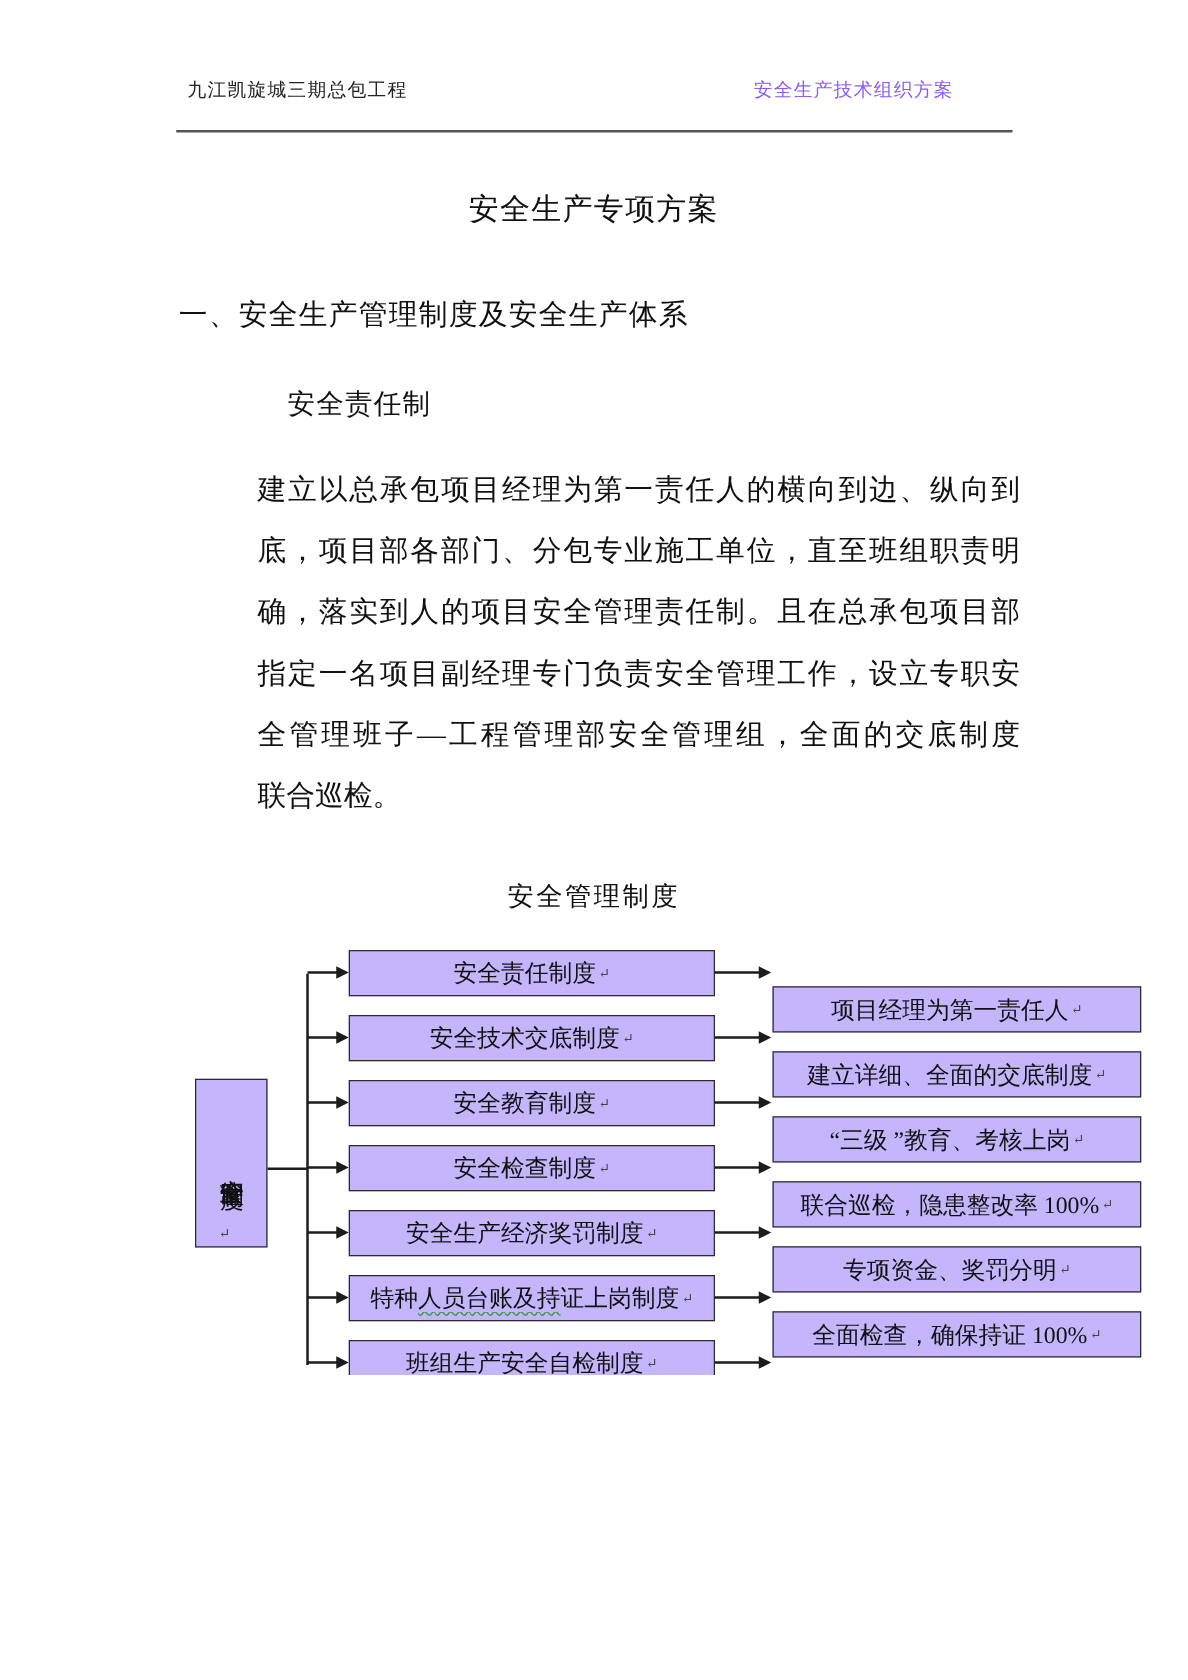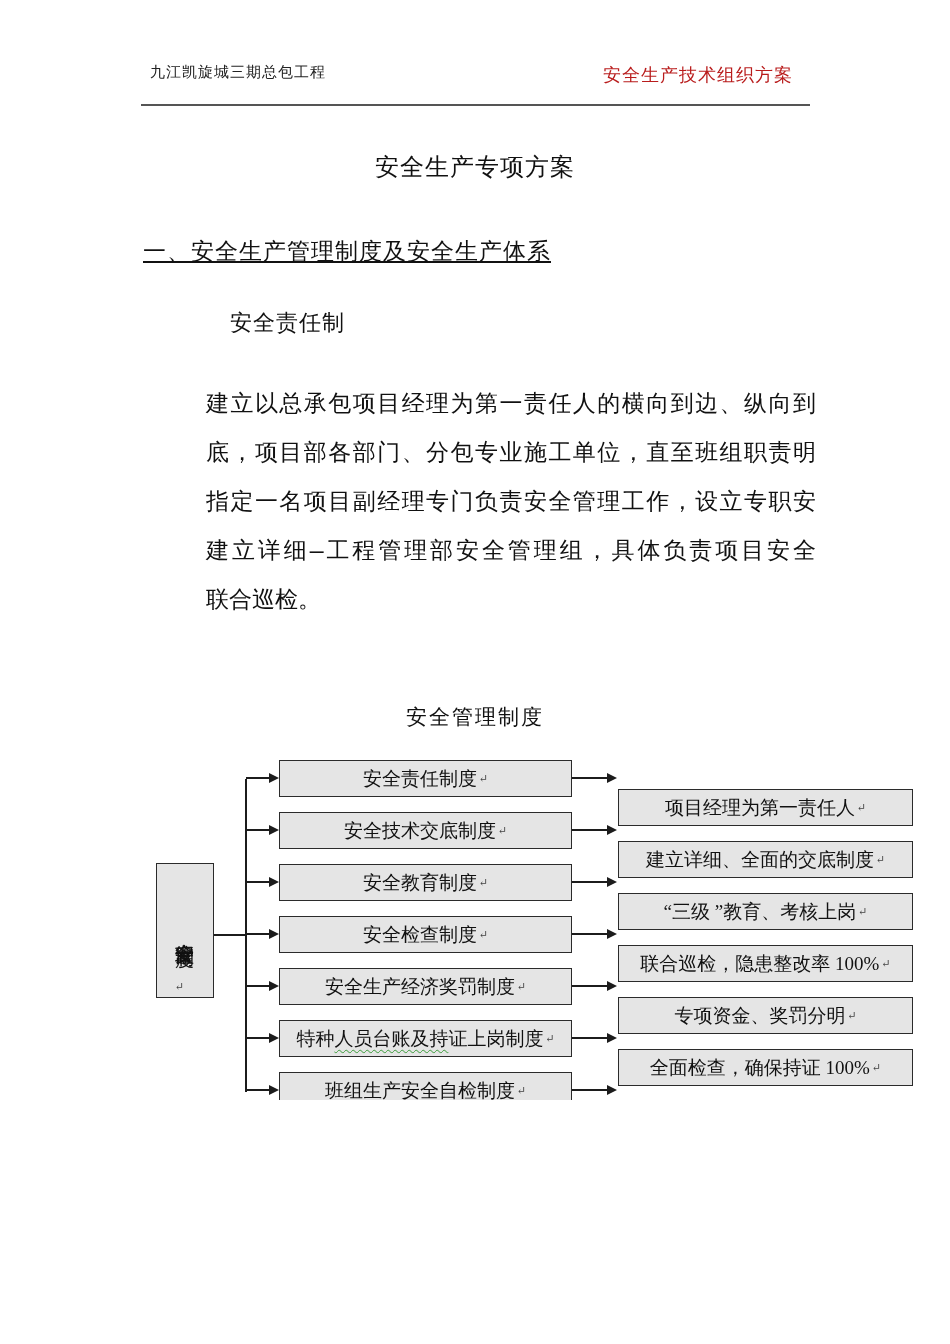--- a/index.html
+++ b/index.html
@@ -9,46 +9,46 @@
     height: 1100px;
     background: #ffffff;
     font-family: "Liberation Serif", "DejaVu Serif", serif;
     color: #111;
     overflow: hidden;
   }
   .abs { position: absolute; }
 
   
   .hdr-left  { left: 150px; top: 63px; font-size: 15px; letter-spacing: 1px; color: #222; }
-  .hdr-right { left: 603px; top: 63px; font-size: 18px; letter-spacing: 1px; color: #b91c1c; }
+  .hdr-right { left: 603px; top: 63px; font-size: 15px; letter-spacing: 1px; color: #8b5cf6; }
   .hdr-rule  { left: 141px; top: 104px; width: 669px; height: 2px; background: #555; }
 
   
   .doc-title { left: 0; top: 151px; width: 950px; text-align: center; font-size: 24px; letter-spacing: 1px; }
-  .sec-head  { left: 143px; top: 236px; font-size: 23px; letter-spacing: 1px; text-decoration: underline; }
+  .sec-head  { left: 143px; top: 236px; font-size: 23px; letter-spacing: 1px; }
   .sub-head  { left: 214px; top: 308px; font-size: 22px; letter-spacing: 1px; margin-left: 16px; }
 
   
-  .para { left: 206px; top: 381px; width: 610px; font-family: Liberation Mono, monospace; }
+  .para { left: 206px; top: 367px; width: 610px; }
   .para-line {
     height: 49px; line-height: 49px; font-size: 23px;
     text-align: justify; text-align-last: justify;
     white-space: normal;
   }
   .para-line.last { text-align-last: left; }
 
   
   .diag-title { left: 0; top: 703px; width: 950px; text-align: center; font-size: 21px; letter-spacing: 2px; }
 
   
   .fc-box {
     position: absolute;
     box-sizing: border-box;
     border: 1.5px solid #2b2b2b;
-    background: #e5e5e5;
+    background: #c4b5fd;
     display: flex; align-items: center; justify-content: center;
     font-size: 19px;
   }
   .root-box { left: 156px; top: 863px; width: 58px; height: 135px; }
   .root-text {
     writing-mode: vertical-rl; text-orientation: upright;
     letter-spacing: 1px; font-size: 19px; line-height: 1;
     display: inline-block;
   }
   .root-mark { position: absolute; left: 18px; bottom: 4px; font-size: 11px; color: #444; }
@@ -84,22 +84,23 @@
   <div class="abs hdr-right">安全生产技术组织方案</div>
   <div class="abs hdr-rule"></div>
 
   <div class="abs doc-title">安全生产专项方案</div>
   <div class="abs sec-head">一、安全生产管理制度及安全生产体系</div>
   <div class="abs sub-head">安全责任制</div>
 
   <div class="abs para">
     <div class="para-line">建立以总承包项目经理为第一责任人的横向到边、纵向到</div>
     <div class="para-line">底，项目部各部门、分包专业施工单位，直至班组职责明</div>
+    <div class="para-line">确，落实到人的项目安全管理责任制。且在总承包项目部</div>
     <div class="para-line">指定一名项目副经理专门负责安全管理工作，设立专职安</div>
-    <div class="para-line">建立详细—工程管理部安全管理组，具体负责项目安全</div>
+    <div class="para-line">全管理班子—工程管理部安全管理组，全面的交底制度</div>
     <div class="para-line last">联合巡检。</div>
   </div>
 
   <div class="abs diag-title">安全管理制度</div>
 
   <div>
 
     <div class="fc-box root-box">
       <span class="root-text">安全管理制度</span>
       <span class="root-mark">↵</span>

